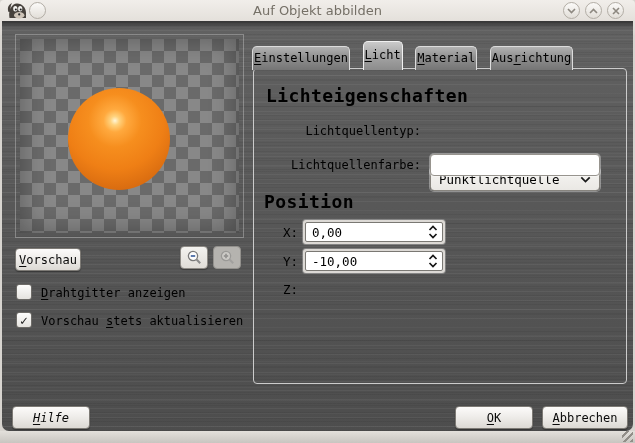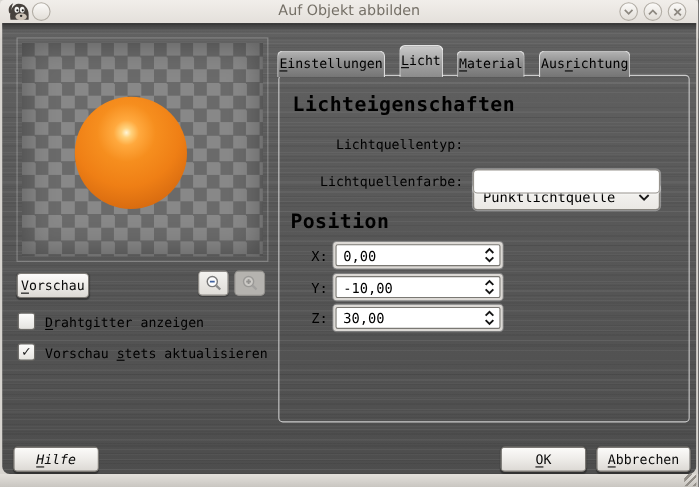--- a/index.html
+++ b/index.html
@@ -122,21 +122,21 @@
     display:flex;align-items:center;padding:0 8px;
     font-size:12.5px;color:#000;margin-top:48px;
   }
   .select .selval{flex:1;}
   .colorbtn{
     position:absolute;left:176px;width:170px;height:22px;box-sizing:border-box;
     background:#ffffff;border:1px solid #97948e;border-radius:4px;
     box-shadow:0 0 0 1px rgba(255,255,255,.35);
   }
   .spin{
-    position:absolute;left:49px;width:154px;height:24px;box-sizing:border-box;
+    position:absolute;left:49px;width:142px;height:24px;box-sizing:border-box;
     background:#dcd9d5;border-radius:3px;padding:2px;
     box-shadow:0 0 0 1px rgba(255,255,255,.25);
   }
   .spin-inner{
     height:100%;box-sizing:border-box;background:#fff;
     border:1px solid #7a7873;border-radius:2px;
     display:flex;align-items:center;
   }
   .spin-val{flex:1;padding-left:6px;font-size:12.5px;color:#000;}
   .spin-btns{width:18px;display:flex;align-items:center;justify-content:center;}
@@ -269,31 +269,20 @@
           <span class="spin-btns">
               <svg width="12" height="16" viewBox="0 0 12 16">
                 <polyline points="2.5,6 6,2.5 9.5,6" fill="none" stroke="#151515" stroke-width="1.7"></polyline>
                 <polyline points="2.5,10 6,13.5 9.5,10" fill="none" stroke="#151515" stroke-width="1.7"></polyline>
               </svg>
             </span>
         </div>
       </div>
 
       <span class="plabel" style="top:213px;">Z:</span>
-      <div class="spin" style="top:208px;">
-        <div class="spin-inner">
-          <span class="spin-val">30,00</span>
-          <span class="spin-btns">
-              <svg width="12" height="16" viewBox="0 0 12 16">
-                <polyline points="2.5,6 6,2.5 9.5,6" fill="none" stroke="#151515" stroke-width="1.7"></polyline>
-                <polyline points="2.5,10 6,13.5 9.5,10" fill="none" stroke="#151515" stroke-width="1.7"></polyline>
-              </svg>
-            </span>
-        </div>
-      </div>
     </div>
 
     <button class="btn" style="left:10px;top:385px;width:78px;font-style:italic;">
       <span><span></span><span class="mn">H</span><span>ilfe</span></span>
     </button>
     <button class="btn" style="left:453px;top:385px;width:78px;">
       <span><span></span><span class="mn">O</span><span>K</span></span>
     </button>
     <button class="btn" style="left:540px;top:385px;width:86px;">
       <span><span></span><span class="mn">A</span><span>bbrechen</span></span>

